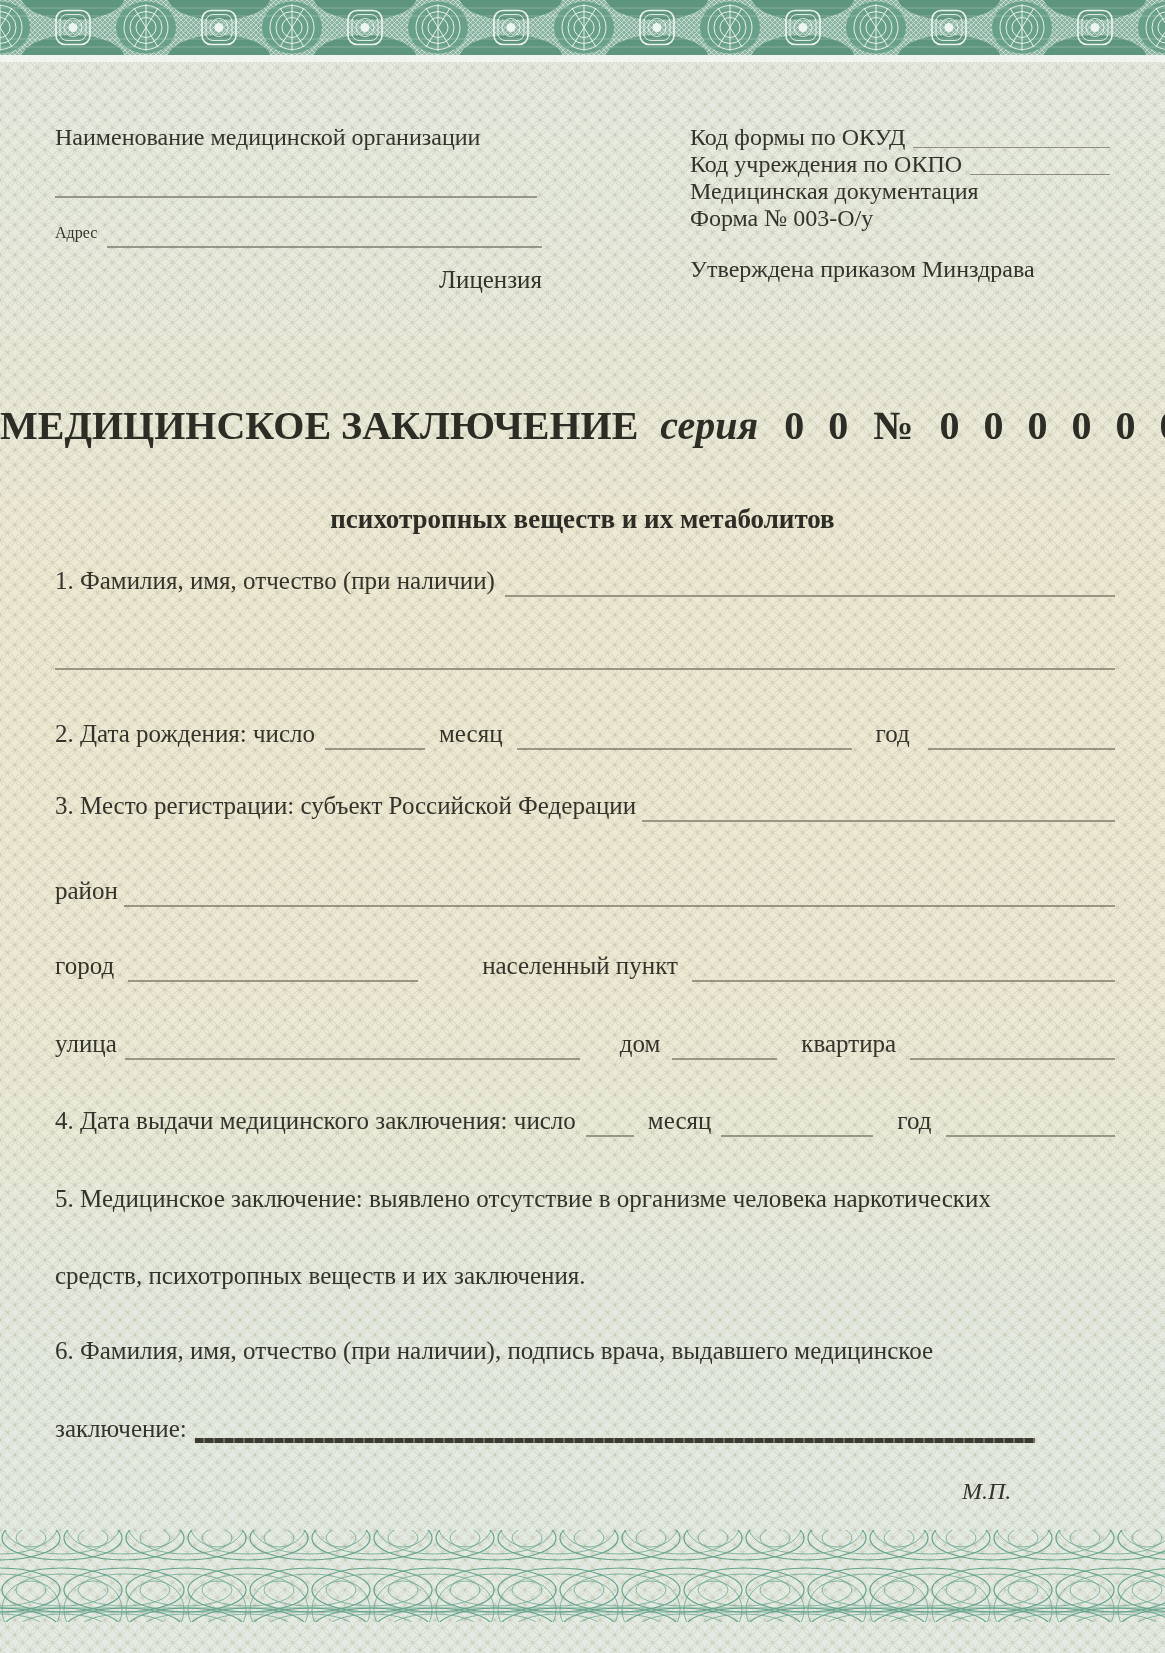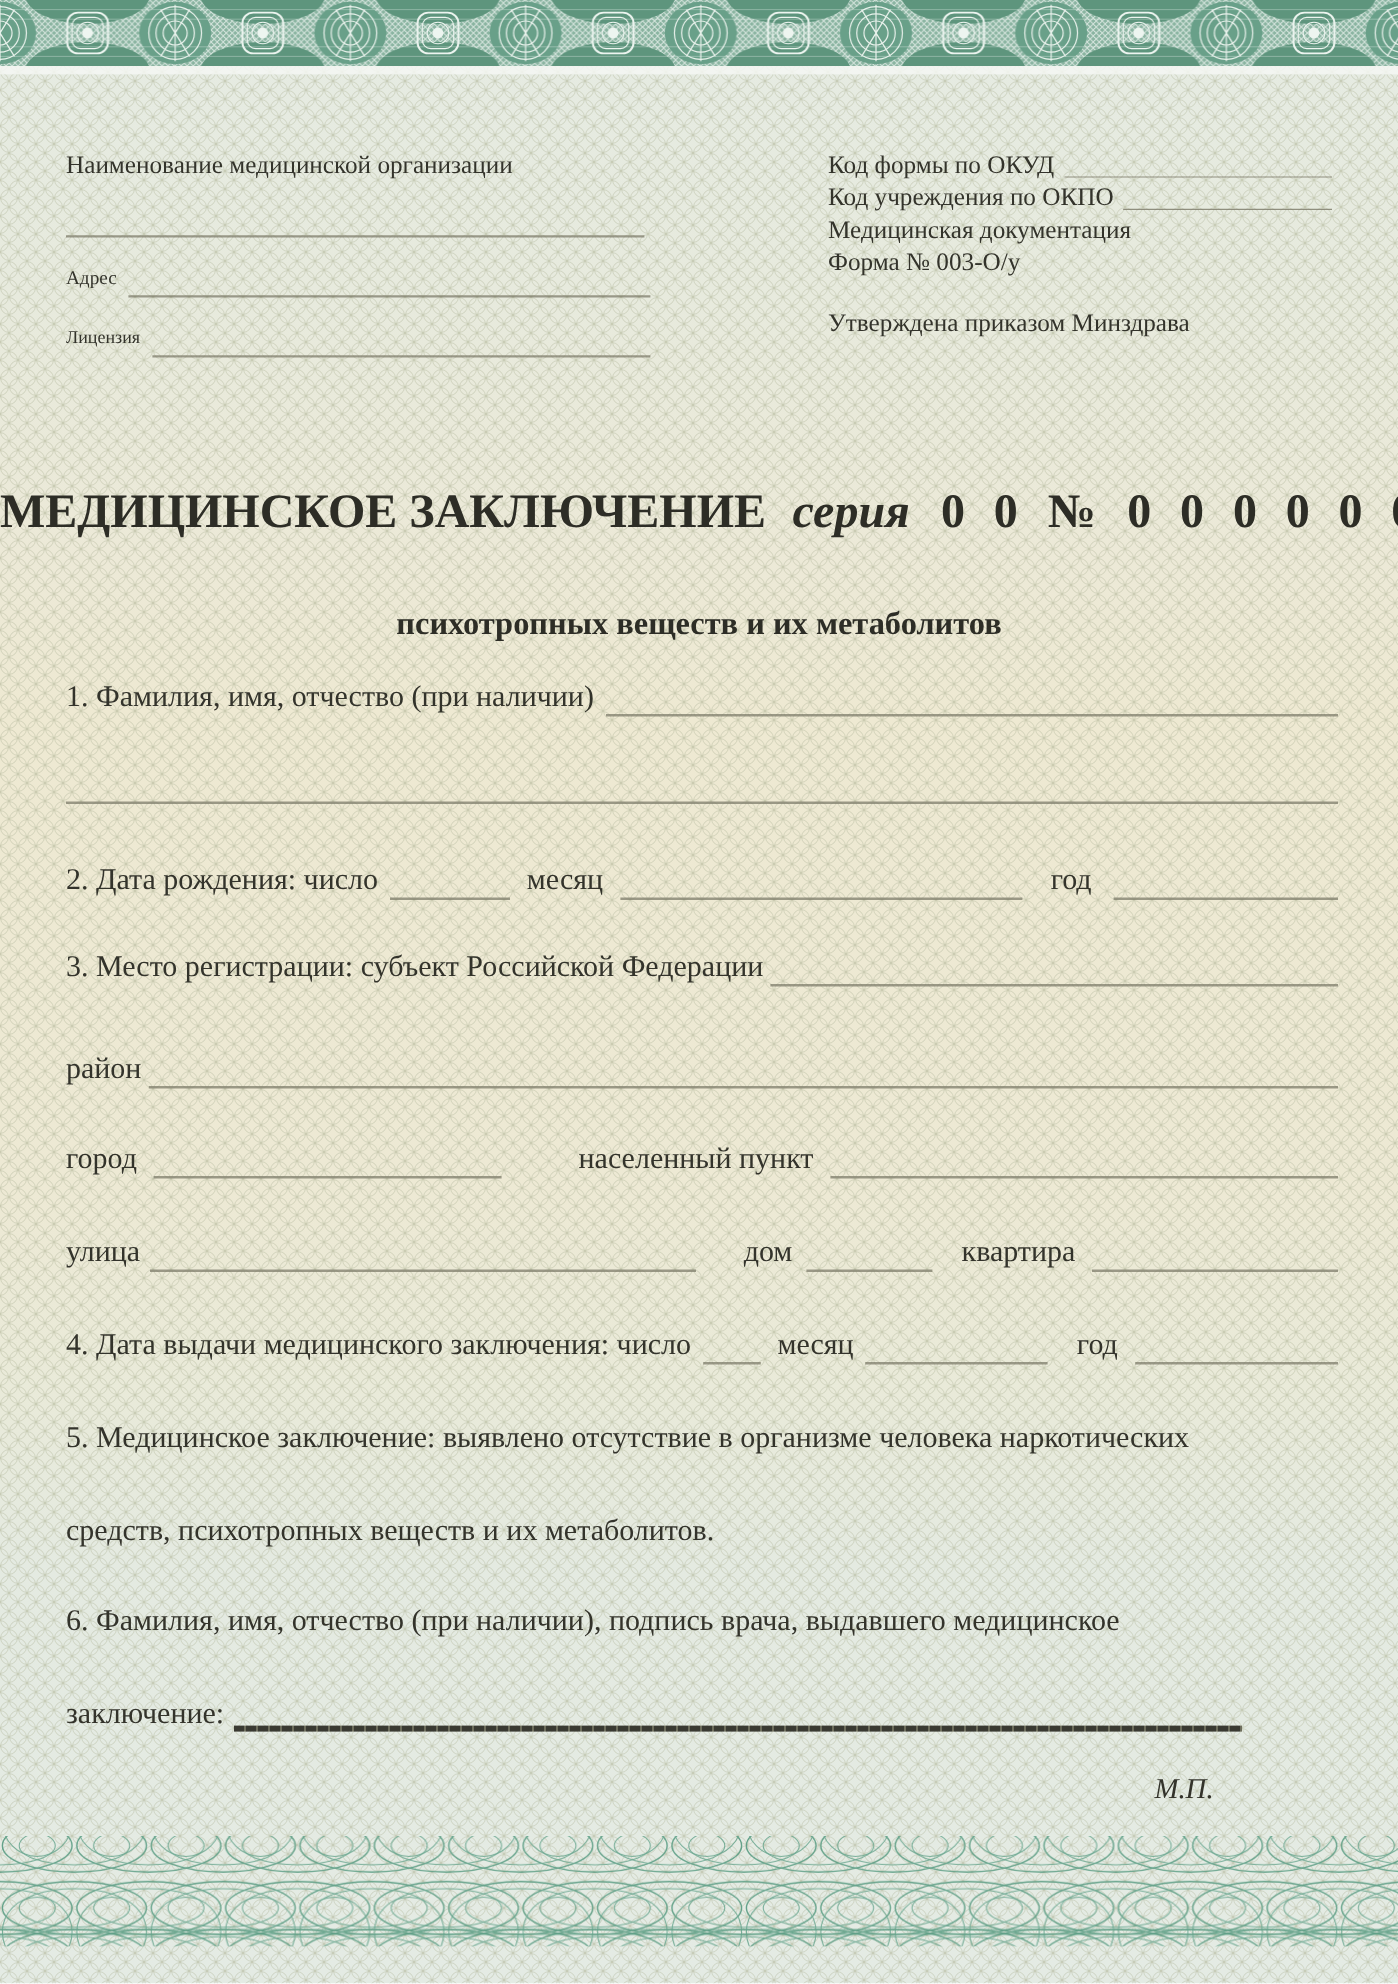--- a/index.html
+++ b/index.html
@@ -25,21 +25,21 @@
   .grow { flex:1 1 auto; }
   .hr {
     position:absolute; left:55px; height:0;
     border-bottom:2px solid rgba(122,120,103,0.72);
   }
   .thick {
     flex:1 1 auto; height:5px; margin:0 0 4px 8px;
     background:repeating-linear-gradient(90deg,#3a3a32 0 8px,#6e6e5d 8px 10px);
   }
 
-  .hdr { font-size:21px; line-height:27px; }
+  .hdr { font-size:24px; line-height:27px; }
   .hdr-right { left:690px; top:124px; width:420px; }
   .hdr-right .hline { display:flex; align-items:flex-end; height:27px; }
   .hdr-right .hbl { height:22px; margin:0 0 3px 8px; border-bottom:1.5px solid rgba(122,120,103,0.8); }
   .hdr-gap { height:24px; }
 
   .title-line {
     position:absolute; left:0; top:402px; width:1165px;
     text-align:center; font-weight:bold; font-size:40px; color:#2d2d26;
     white-space:nowrap;
   }
@@ -136,21 +136,21 @@
     <rect y="1530" width="1165" height="92" fill="url(#wave)"></rect>
   </svg>
 
   <div class="abs hdr" style="left:55px; top:124px; width:520px;">Наименование медицинской организации</div>
   <div class="hr" style="top:196px; width:482px;"></div>
 
   <div class="row" style="top:214px; width:487px; font-size:16px;align-items:center;">
     <span class="lbl">Адрес</span>
     <span class="bl grow"></span>
   </div>
-  <div class="row" style="top:262px; width:487px; font-size:15px;">
+  <div class="row" style="top:262px; width:487px; font-size:25px;flex-direction:column;">
     <span class="lbl">Лицензия</span>
     <span class="bl grow"></span>
   </div>
 
   <div class="abs hdr hdr-right">
     <div class="hline">
       <span>Код формы по ОКУД</span>
       <span class="hbl grow"></span>
     </div>
     <div class="hline">
@@ -216,21 +216,21 @@
     <span class="lbl" style="margin-left:14px;">месяц</span>
     <span class="bl" style="width:152px; margin-left:10px;"></span>
     <span class="lbl" style="margin-left:24px;">год</span>
     <span class="bl grow" style="margin-left:14px;"></span>
   </div>
 
   <div class="row" style="top:1179px;">
     <span class="lbl">5. Медицинское заключение: выявлено отсутствие в организме человека наркотических</span>
   </div>
   <div class="row" style="top:1256px;">
-    <span class="lbl">средств, психотропных веществ и их метаболитов.</span>
+    <span class="lbl">средств, психотропных веществ и их заключения.</span>
   </div>
 
   <div class="row" style="top:1331px;">
     <span class="lbl">6. Фамилия, имя, отчество (при наличии), подпись врача, выдавшего медицинское</span>
   </div>
   <div class="row" style="top:1409px; width:980px;">
     <span class="lbl">заключение:</span>
     <span class="thick"></span>
   </div>
 

